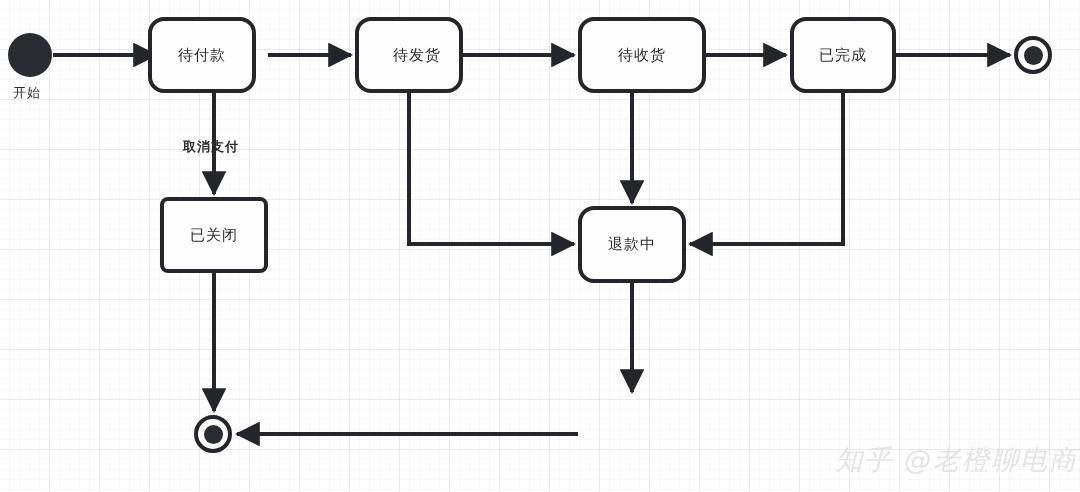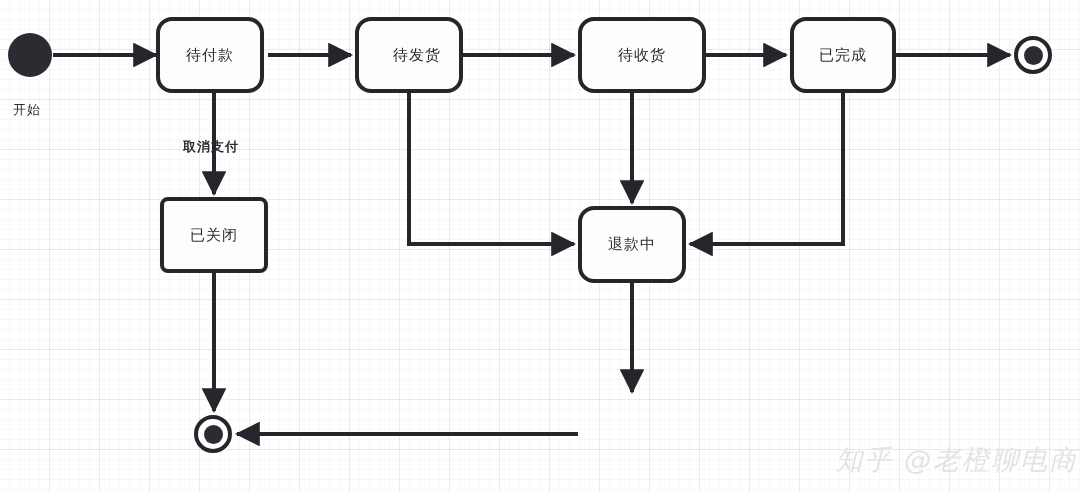--- a/index.html
+++ b/index.html
@@ -137,31 +137,31 @@
 
       <path d="M 843 92 L 843 244 L 690 244" marker-end="url(#arrow)"></path>
 
       <path d="M 632 282 L 632 392" marker-end="url(#arrow)"></path>
 
       <path d="M 578 434 L 237 434" marker-end="url(#arrow)"></path>
     </g>
   </svg>
 
   <div class="terminal start-dot" style="left:8px; top:33px;"></div>
-  <div class="caption" style="left:13px; top:101px;">开始</div>
+  <div class="caption" style="left:13px; top:84px;">开始</div>
 
   <div class="terminal end-ring" style="left:1014px; top:36px;">
     <div class="end-core"></div>
   </div>
 
   <div class="terminal end-ring" style="left:194px; top:415px;">
     <div class="end-core"></div>
   </div>
 
-  <div class="state-node" style="left:156px; top:17px; width:108px; height:76px;">
+  <div class="state-node" style="left:148px; top:17px; width:108px; height:76px;">
     <span class="state-label">待付款</span>
   </div>
 
   <div class="state-node" style="left:355px; top:17px; width:108px; height:76px;padding-left:16px;">
     <span class="state-label">待发货</span>
   </div>
 
   <div class="state-node" style="left:578px; top:17px; width:128px; height:76px;">
     <span class="state-label">待收货</span>
   </div>

